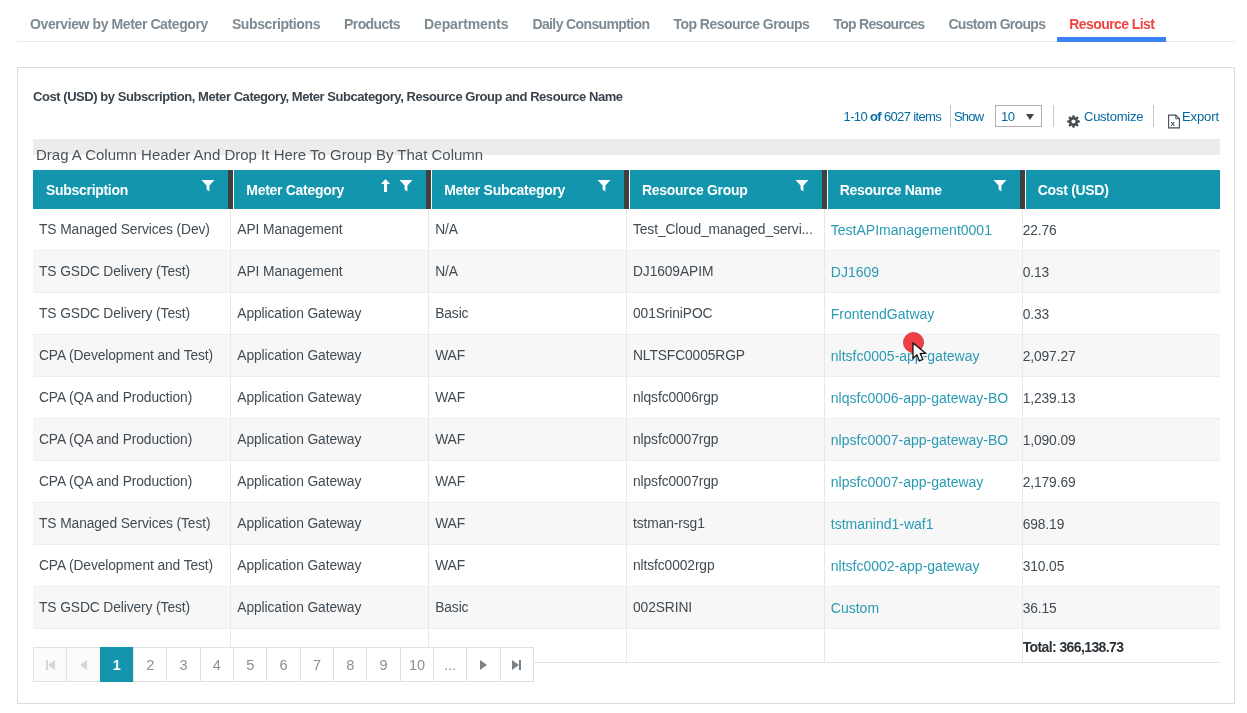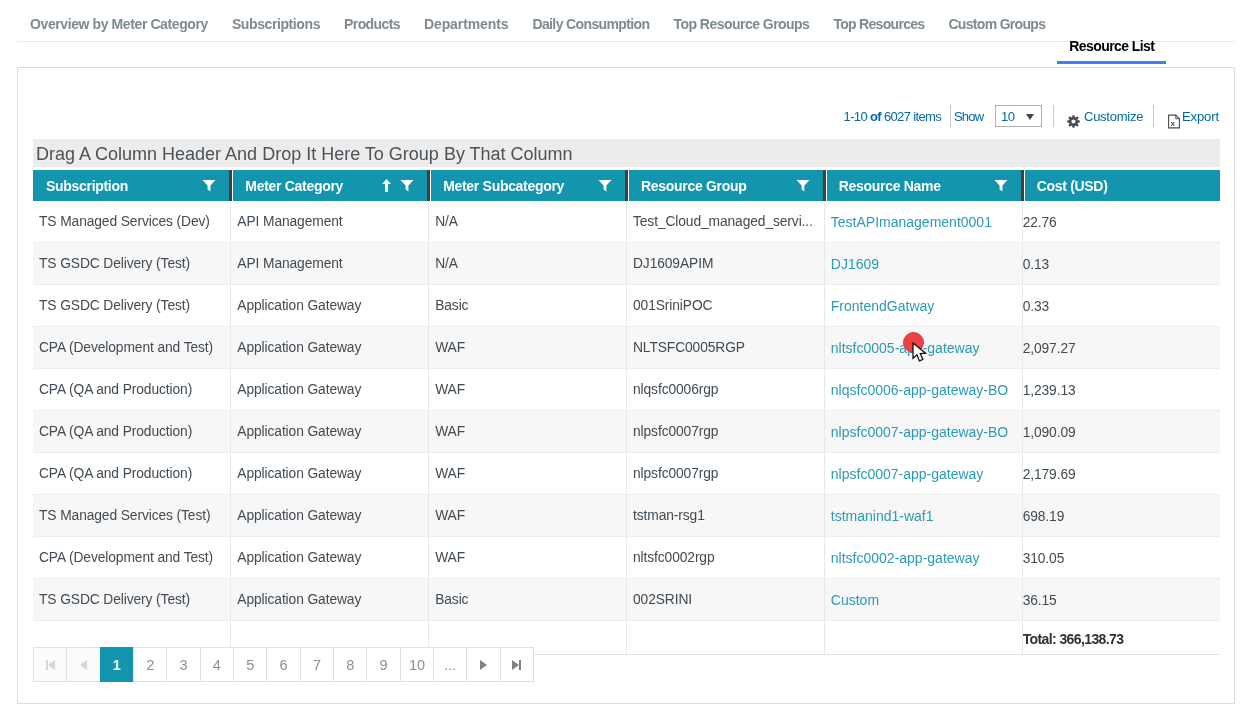--- a/index.html
+++ b/index.html
@@ -1,36 +1,36 @@
 <!DOCTYPE html>
 <html><head>
 <meta charset="utf-8">
 <style>
   html,body{margin:0;padding:0;}
   body{width:1247px;height:713px;background:#fff;font-family:"Liberation Sans",sans-serif;position:relative;overflow:hidden;}
   
   .tabbar{position:absolute;left:17px;top:0;width:1218px;height:42px;border-bottom:1px solid #eaeaea;box-sizing:border-box;padding-left:1px;white-space:nowrap;}
   .tab{display:inline-block;padding:0 12px;font-size:14px;font-weight:700;color:#7e8a92;line-height:49px;height:42px;box-sizing:border-box;letter-spacing:-0.4px;vertical-align:top;}
-  .tab.active{color:#000000;border-bottom:3px solid #3b82f6;margin-top:22px;}
+  .tab.active{color:#ef4444;border-bottom:5px solid #3b82f6;}
   
   .panel{position:absolute;left:17px;top:67px;width:1216px;height:635px;border:1px solid #dcdcdc;background:#fff;}
   .title{position:absolute;left:15px;top:21px;font-size:13px;font-weight:700;color:#3a434b;letter-spacing:-0.45px;}
   .toolbar{position:absolute;left:0;top:37px;width:1214px;height:23px;font-size:13px;color:#0369a1;letter-spacing:-0.4px;}
   .toolbar>*{position:absolute;top:0;height:23px;line-height:23px;}
   .toolbar .sep{width:1px;height:22px;top:0;background:#c9c9c9;}
   .showbox{width:47px;height:22px !important;border:1px solid #b0b0b0;box-sizing:border-box;}
   .showbox .caret{position:absolute;right:7px;top:8px;width:0;height:0;border-left:4.5px solid transparent;border-right:4.5px solid transparent;border-top:6px solid #3f474e;}
   .showbox .num{position:absolute;left:5px;top:-1px;}
   
-  .groupbar{position:absolute;left:15px;top:71px;width:1187px;height:28px;background:#ececec;line-height:31px;font-size:18px;color:#4b5258;padding-left:3px;box-sizing:border-box;}
+  .groupbar{position:absolute;left:15px;top:71px;width:1187px;height:16px;background:#ececec;line-height:31px;font-size:15px;color:#4b5258;padding-left:3px;box-sizing:border-box;}
   
   table{position:absolute;left:15px;top:102px;width:1187px;border-collapse:collapse;table-layout:fixed;}
   col{width:197.8px;}
-  th{background:#1295ad;color:#fdfeff;font-size:14px;font-weight:700;text-align:left;height:31px;padding:0 0 0 13px;position:relative;letter-spacing:-0.3px;}
-  th + th{border-left:3px solid #404040;box-shadow:inset 1px 0 0 #fff;}
+  th{background:#1295ad;color:#fdfeff;font-size:14px;font-weight:700;text-align:left;height:39px;padding:0 0 0 13px;position:relative;letter-spacing:-0.3px;}
+  th + th{border-left:5px solid #404040;box-shadow:inset 1px 0 0 #fff;}
   th .icons{position:absolute;right:13px;top:0;height:31px;display:flex;align-items:center;}
   td{height:39px;font-size:13.8px;color:#414b53;padding:0 0 0 6px;border-bottom:1px solid #ededed;overflow:hidden;white-space:nowrap;letter-spacing:-0.1px;}
   td + td{border-left:1px solid #e9e9e9;}
   tr.alt td{background:#f7f7f7;}
   td.cost{text-align:left;padding:2px 5px 0 0;}
   a{color:#2b9ab4;text-decoration:none;letter-spacing:0;font-size:14px;margin-top:40px;}
   tr.total td{height:31px;border-bottom:1px solid #e3e3e3;font-weight:700;color:#2b3238;font-size:14px;letter-spacing:-0.6px;}
   
   .pager{position:absolute;left:15px;top:579px;height:35px;display:flex;}
   .pg{width:34.35px;height:35px;border:1px solid #e0e0e0;margin-left:-1px;box-sizing:border-box;display:flex;align-items:center;justify-content:center;font-size:14.5px;color:#8a9096;background:#fff;}
@@ -42,20 +42,21 @@
   .bar{width:2px;height:10px;background:#d4d6d8;}
   .pg .bar.dark{background:#7b8287;}
   
   .reddot{position:absolute;left:903px;top:332px;width:21px;height:21px;border-radius:50%;background:#ee4145;border:1px solid #d53a3e;box-sizing:border-box;}
   .cursor{position:absolute;left:912px;top:342px;}
 </style>
 </head>
 <body>
   <div class="tabbar"><span class="tab">Overview by Meter Category</span><span class="tab">Subscriptions</span><span class="tab" style="letter-spacing:-0.6px">Products</span><span class="tab" style="letter-spacing:-0.1px">Departments</span><span class="tab" style="letter-spacing:-0.62px">Daily Consumption</span><span class="tab" style="letter-spacing:-0.53px">Top Resource Groups</span><span class="tab" style="letter-spacing:-0.7px">Top Resources</span><span class="tab" style="letter-spacing:-0.68px">Custom Groups</span><span class="tab active" style="letter-spacing:-0.58px">Resource List</span></div>
   <div class="panel">
+    <div class="title">Cost (USD) by Subscription, Meter Category, Meter Subcategory, Resource Group and Resource Name</div>
     <div class="toolbar">
       <span style="right:291px;letter-spacing:-0.65px">1-10 <b>of</b> 6027 items</span>
       <span class="sep" style="left:932px"></span>
       <span style="left:936px;letter-spacing:-0.8px">Show</span>
       <span class="showbox" style="left:977px">
         <span class="num">10</span>
         <span class="caret"></span>
       </span>
       <span class="sep" style="left:1035px"></span>
       <svg style="left:1049px;top:5px" width="13" height="13" viewBox="0 0 16 16">

